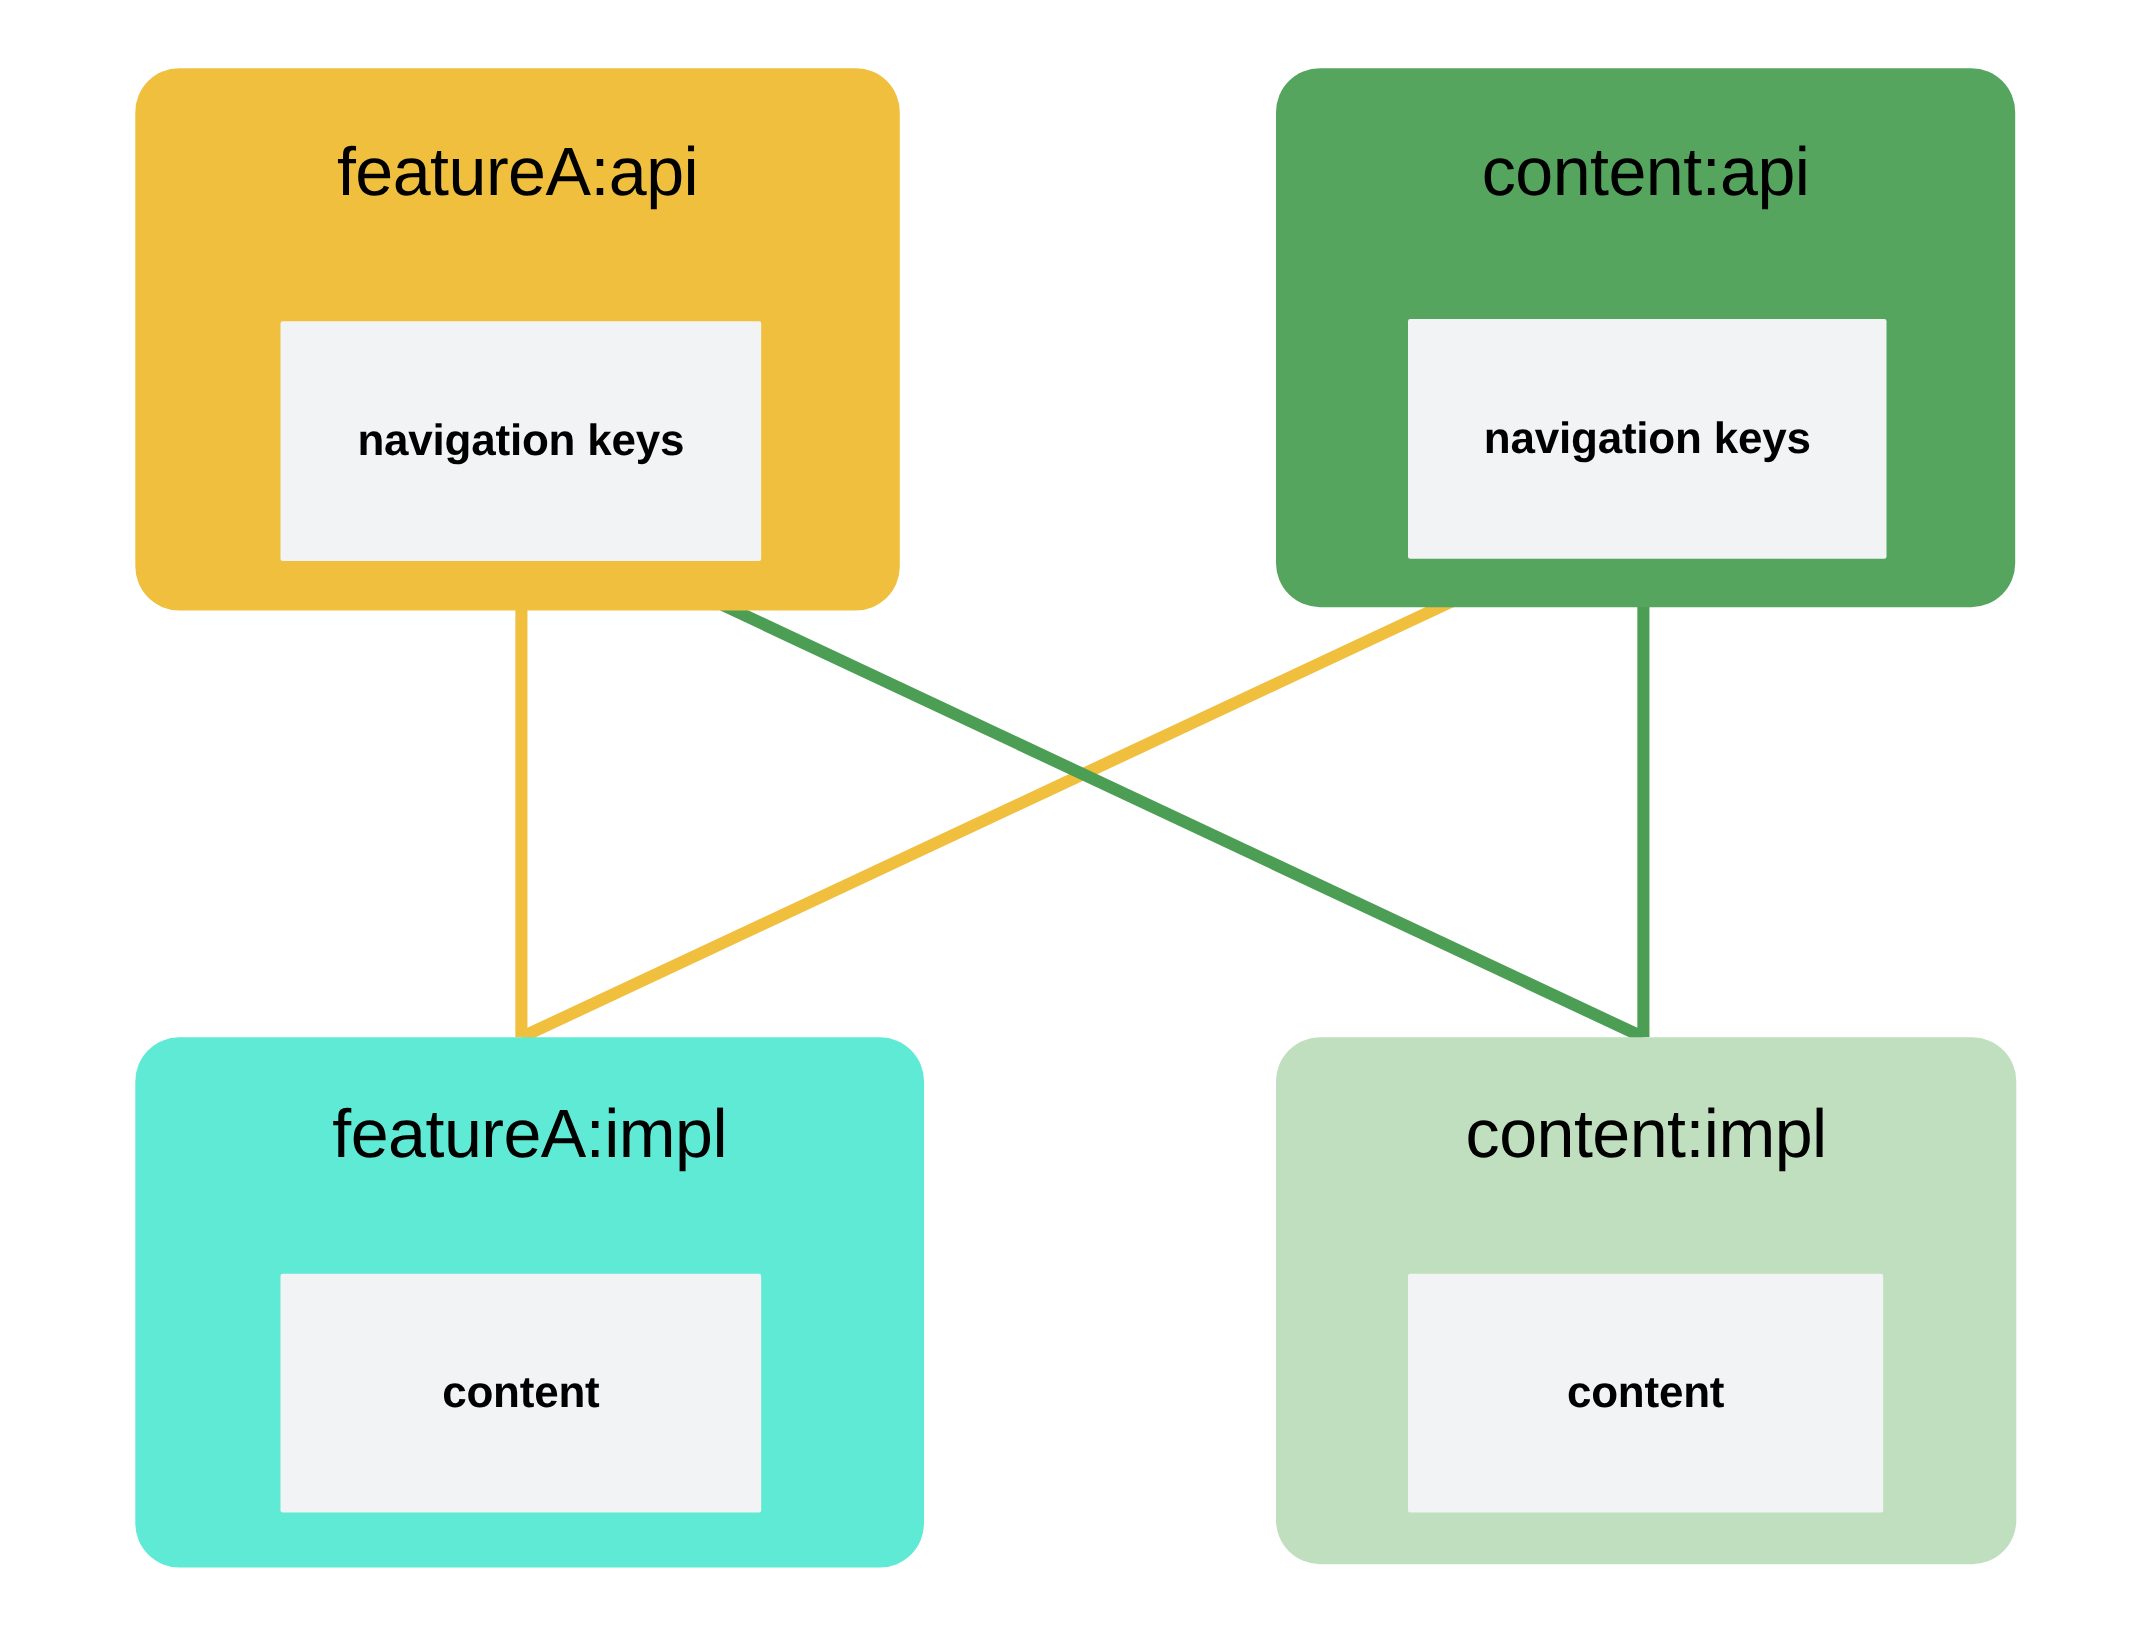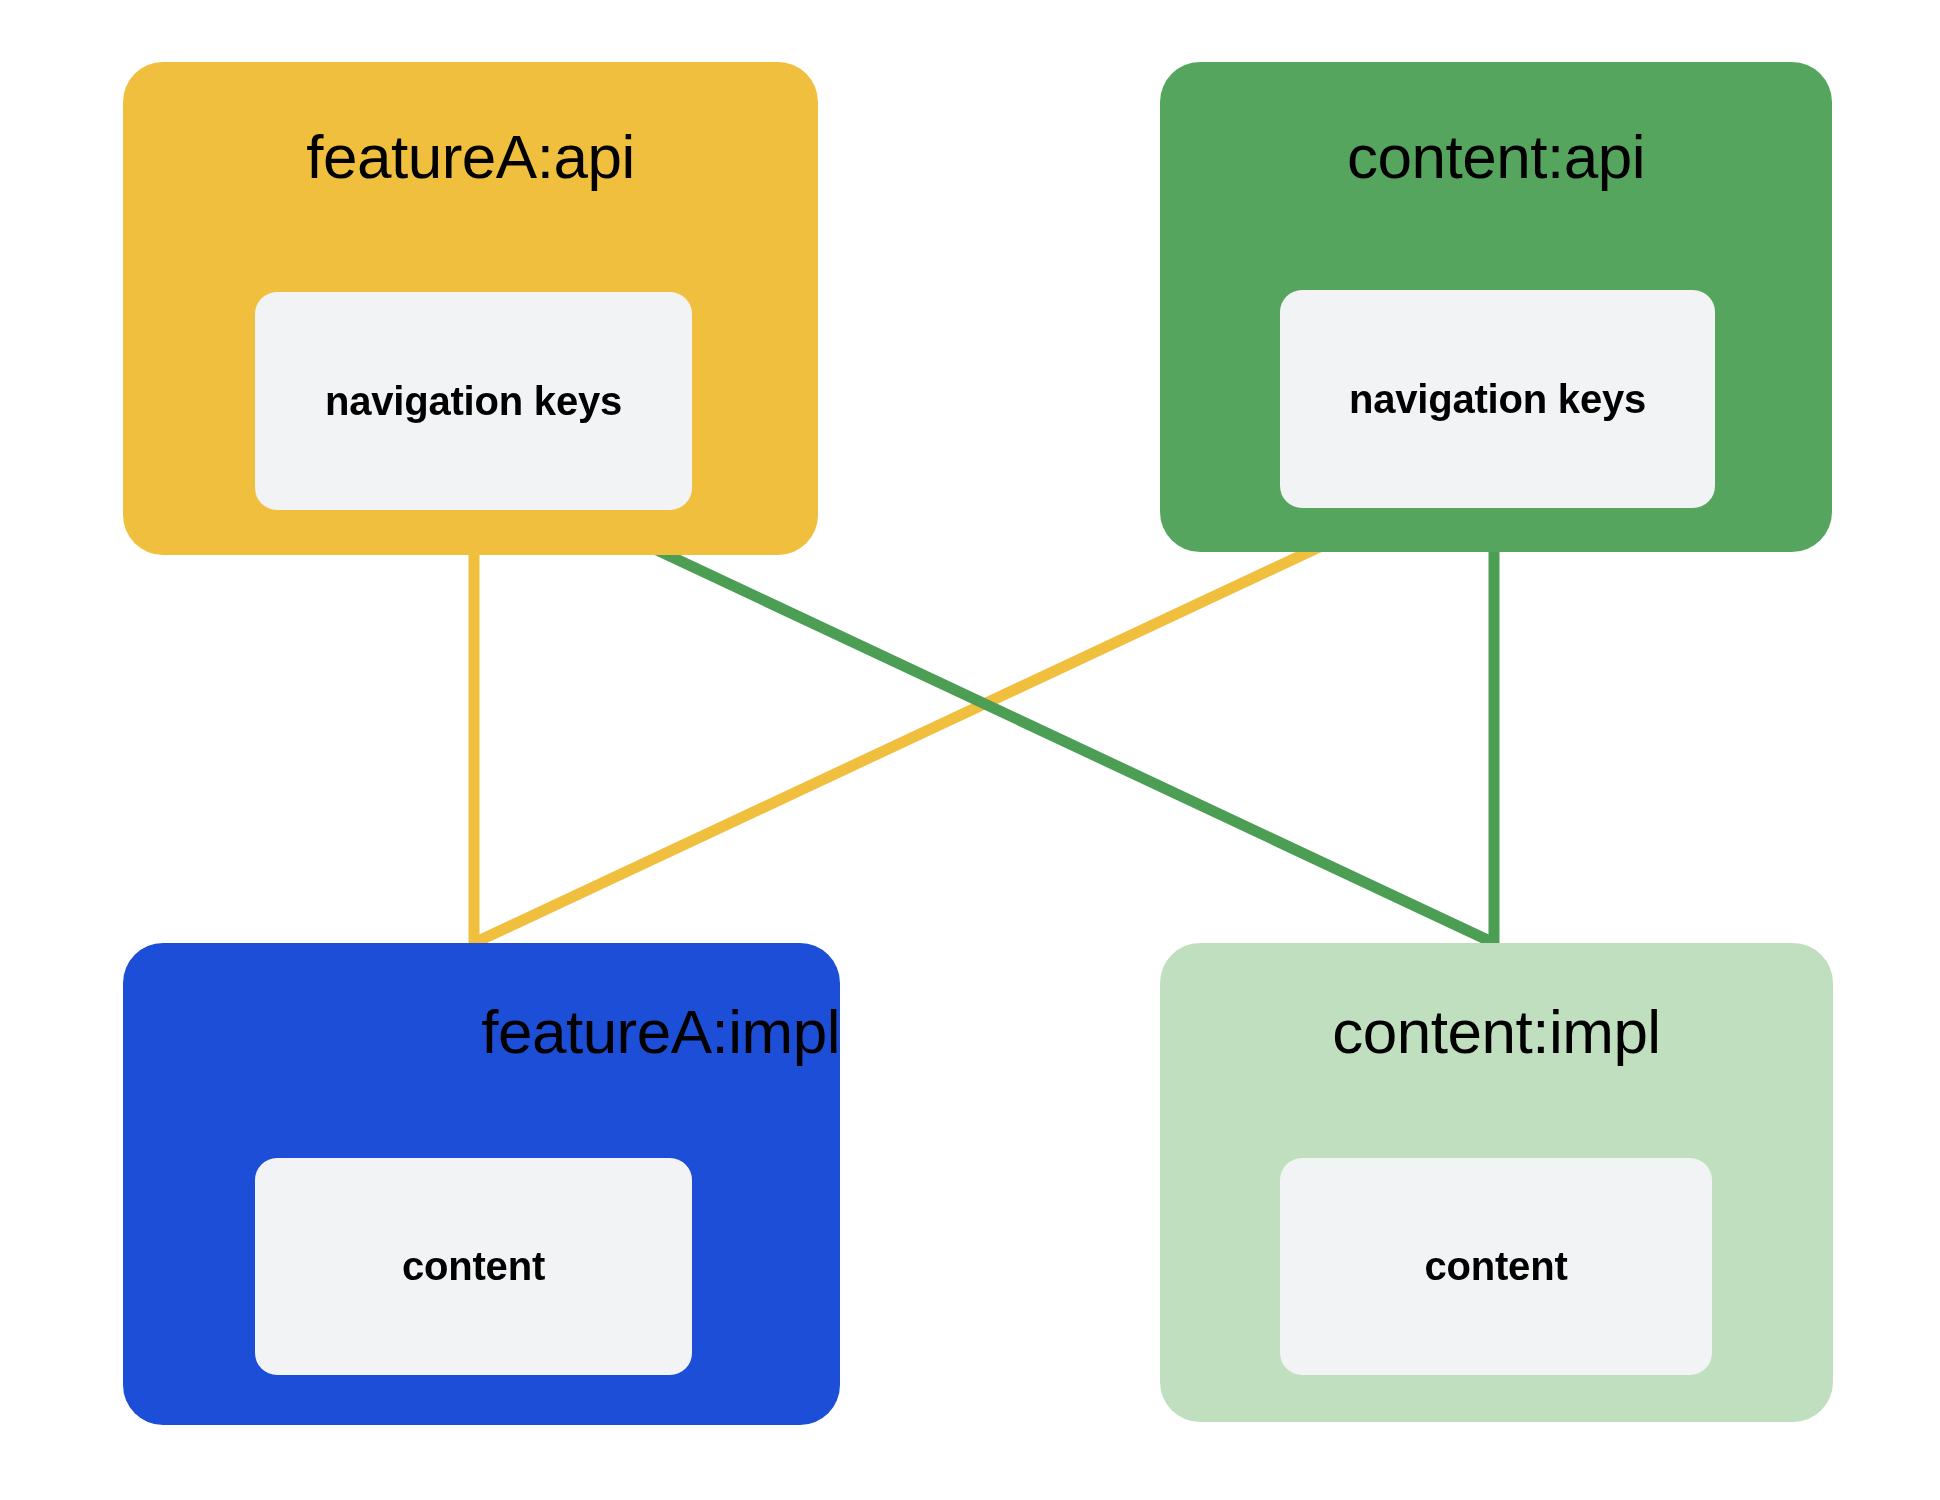--- a/index.html
+++ b/index.html
@@ -32,21 +32,21 @@
     font-weight: 400;
     color: #000000;
     letter-spacing: -0.5px;
     line-height: 1;
     white-space: nowrap;
   }
   .inner-card {
     position: absolute;
     box-sizing: border-box;
     background: #F1F3F4;
-    border-radius: 22px;
+    border-radius: 2px;
     display: flex;
     align-items: center;
     justify-content: center;
   }
   .inner-card-label {
     font-size: 40px;
     font-weight: 700;
     color: #000000;
     letter-spacing: -0.2px;
     white-space: nowrap;
@@ -132,21 +132,21 @@
     <div class="inner-card-label">navigation keys</div>
   </div>
 
   <div class="module" id="mod-featureB-api" style="background: rgb(85, 165, 94);">
     <div class="module-title">content:api</div>
   </div>
   <div class="inner-card" id="card-featureB-api" style="background: rgb(241, 243, 244);">
     <div class="inner-card-label">navigation keys</div>
   </div>
 
-  <div class="module" id="mod-featureA-impl" style="background: #1d4ed8; align-items: flex-end;">
+  <div class="module" id="mod-featureA-impl" style="background: #5eead4;">
     <div class="module-title">featureA:impl</div>
   </div>
   <div class="inner-card" id="card-featureA-impl" style="background: rgb(241, 243, 244);">
     <div class="inner-card-label">content</div>
   </div>
 
   <div class="module" id="mod-featureB-impl" style="background: rgb(192, 223, 190);">
     <div class="module-title">content:impl</div>
   </div>
   <div class="inner-card" id="card-featureB-impl" style="background: rgb(241, 243, 244);">

